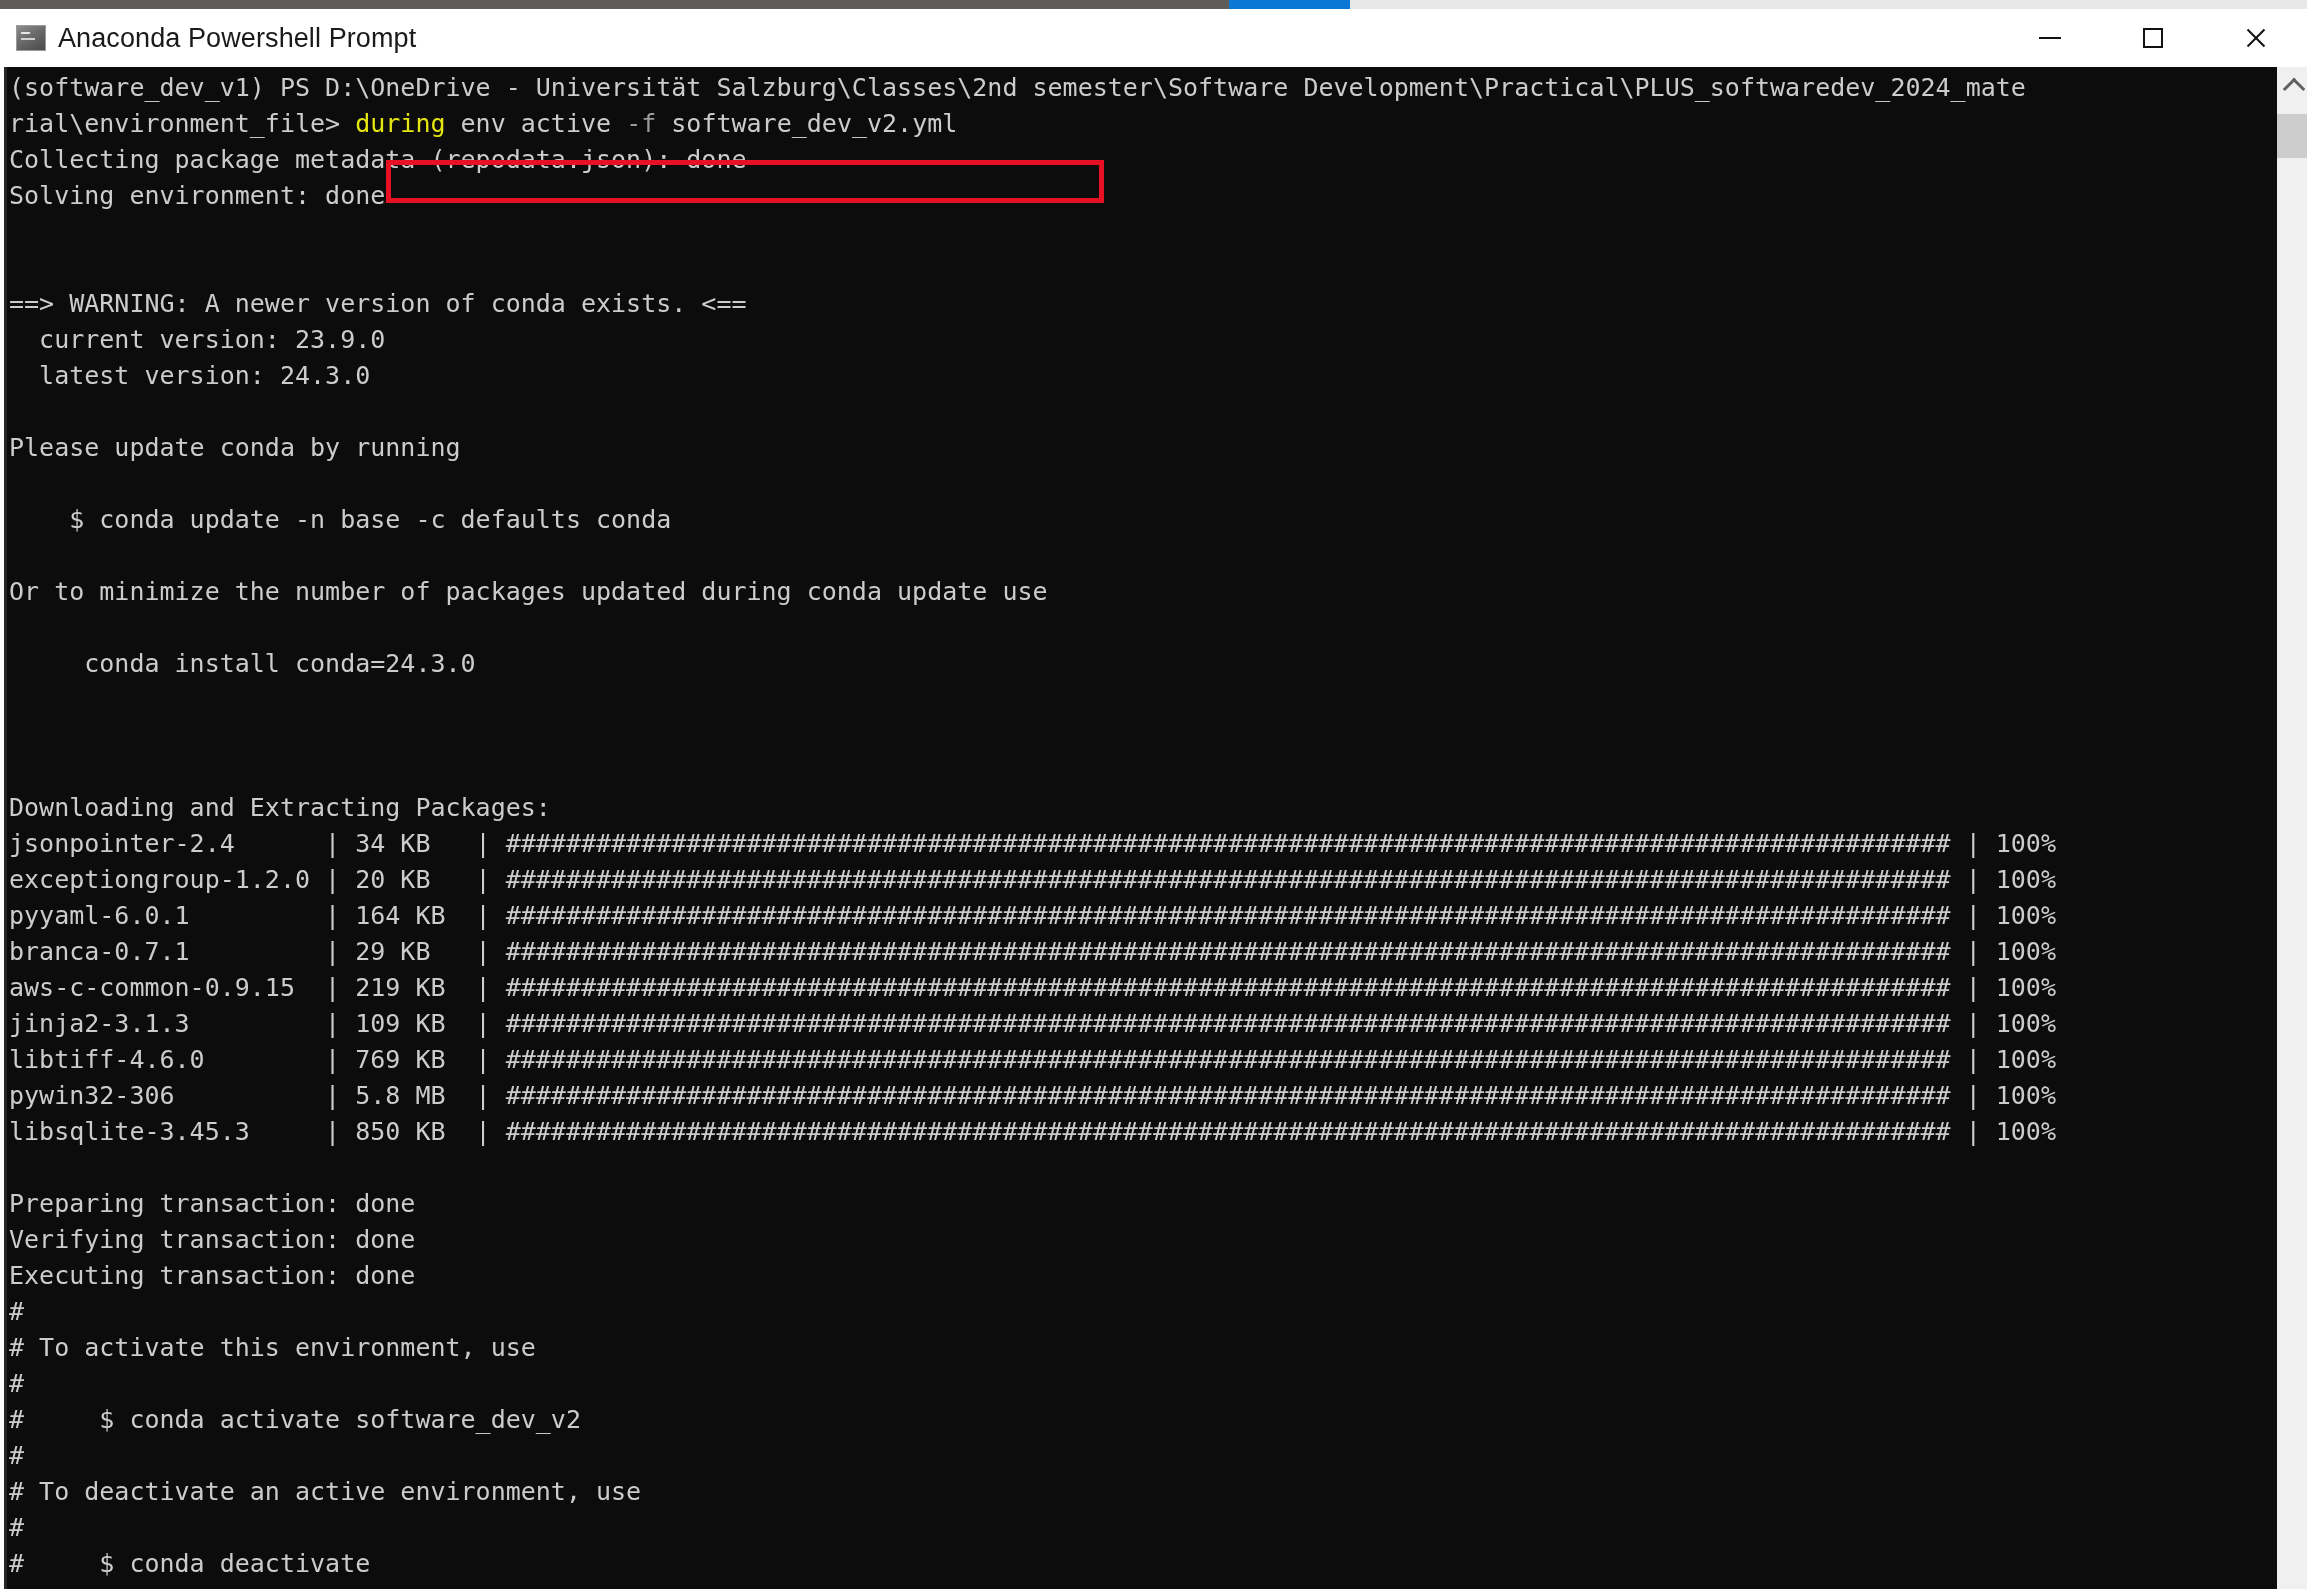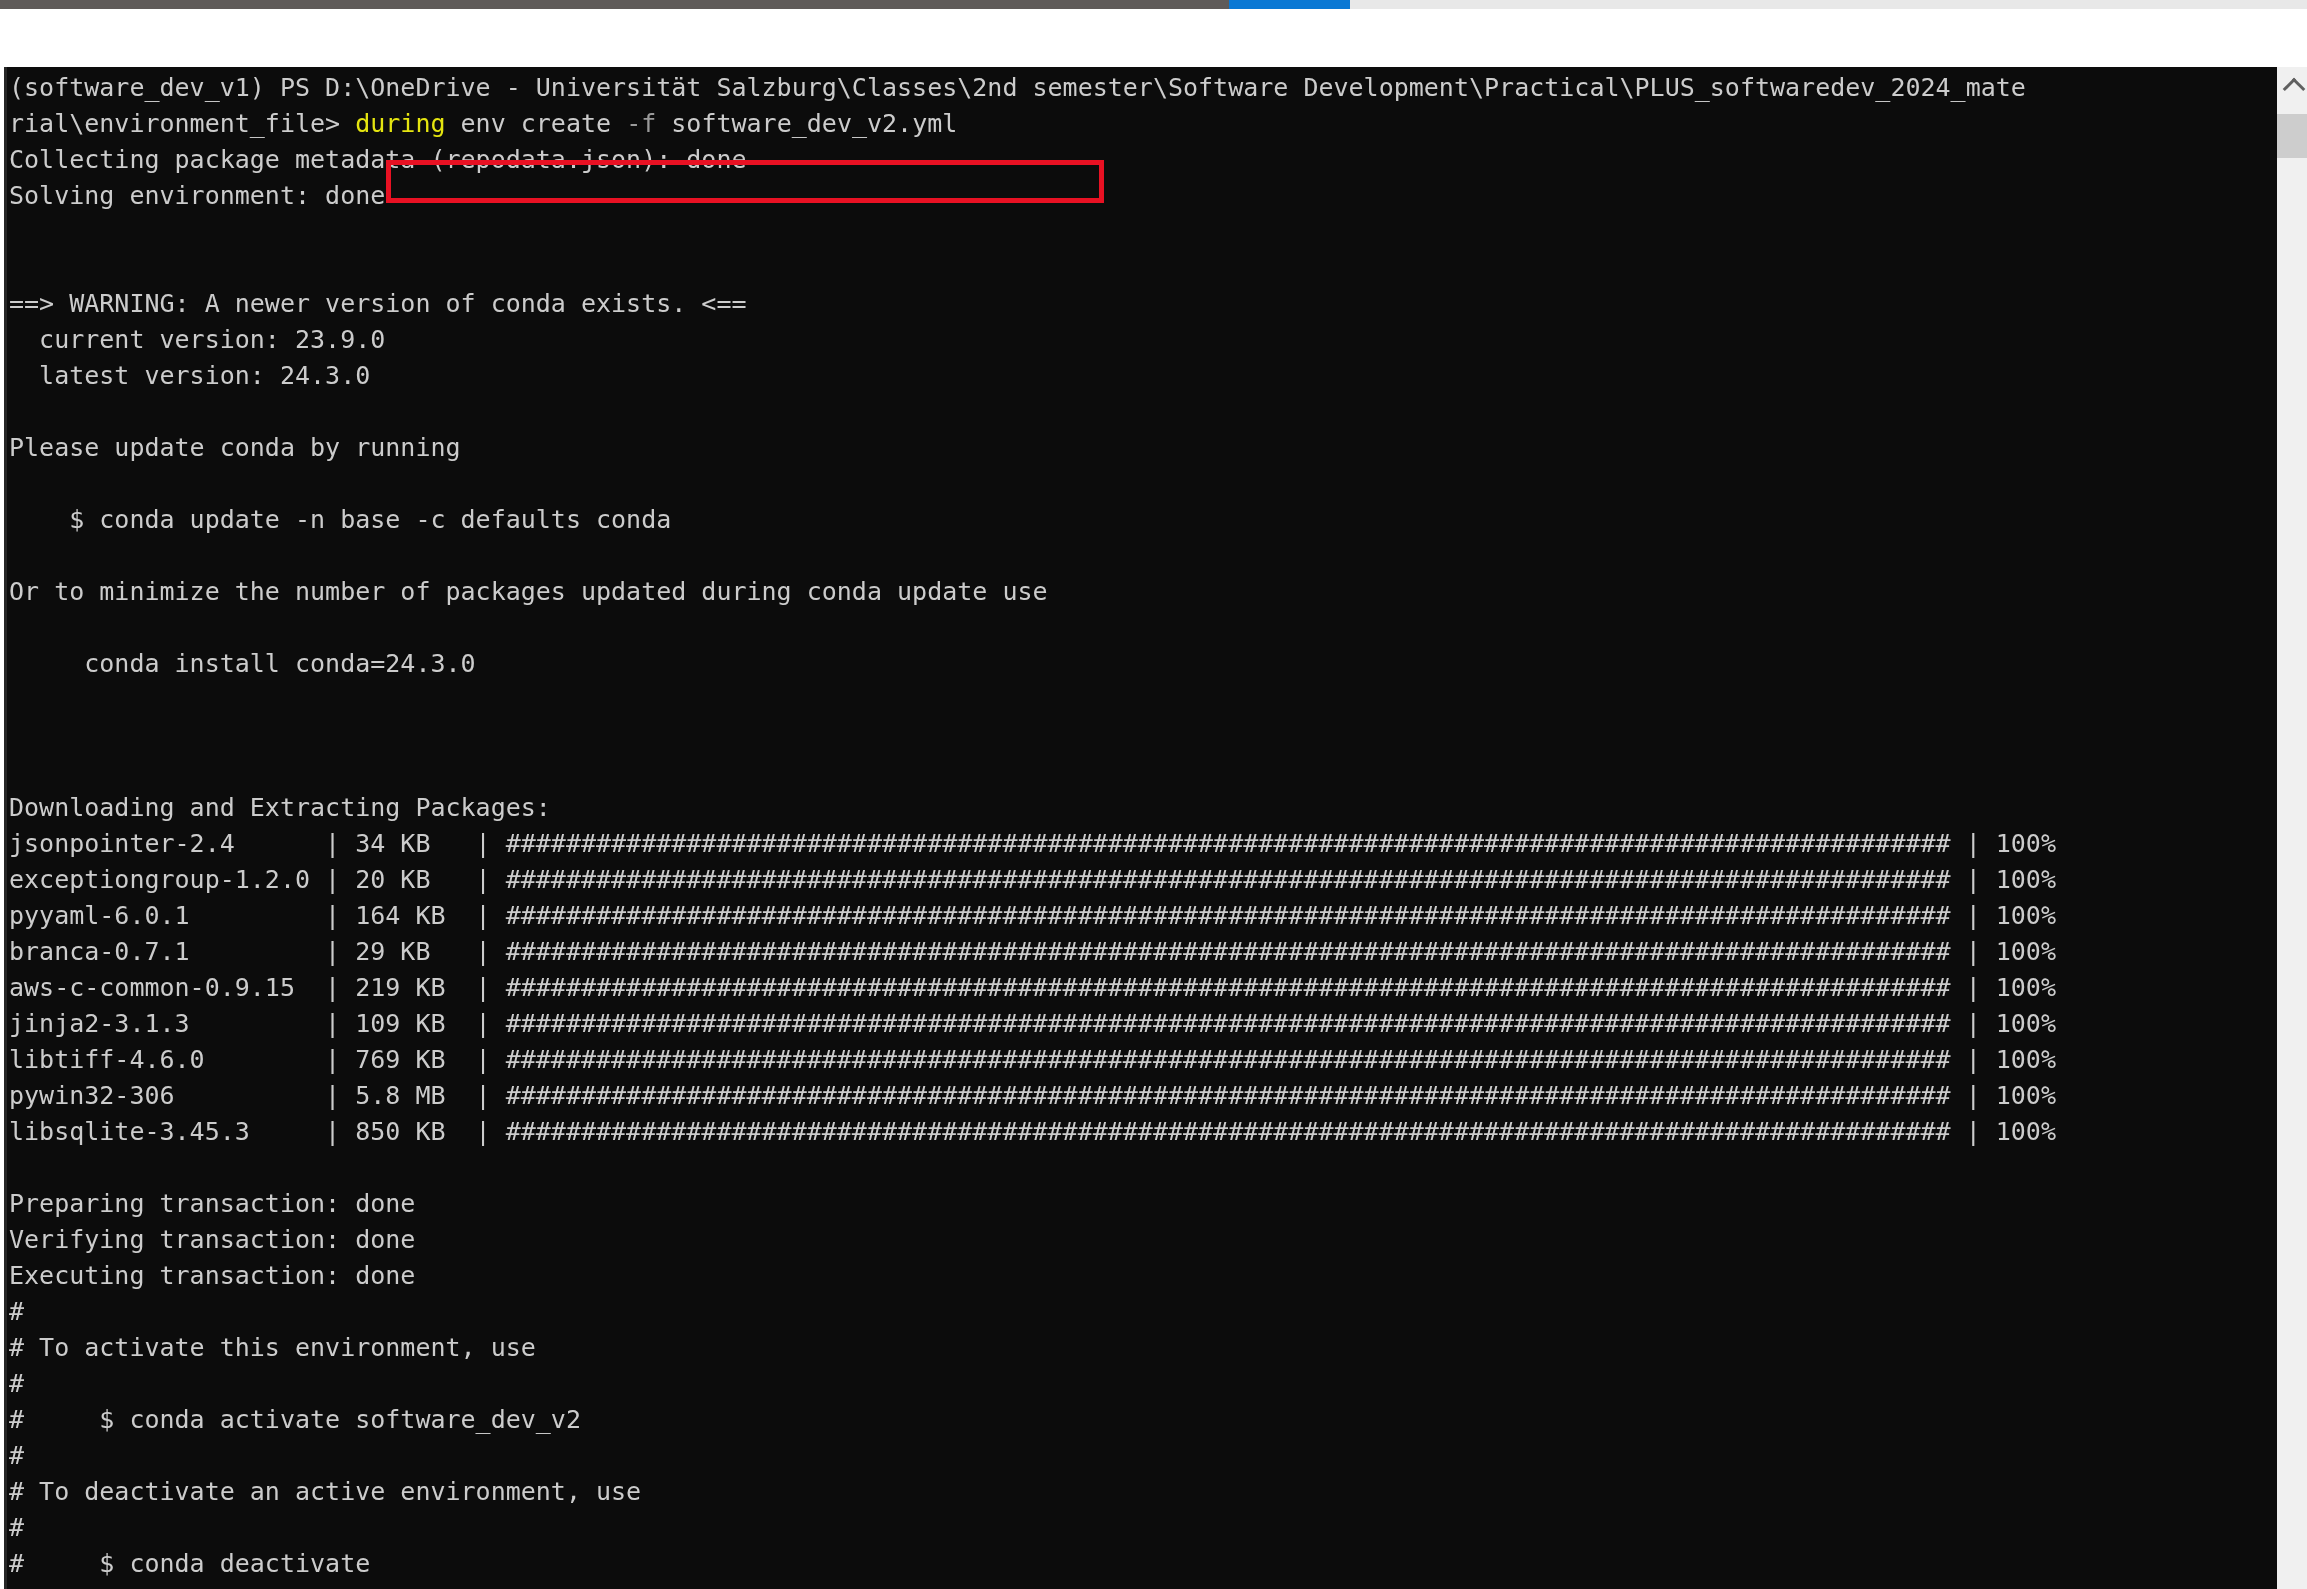--- a/index.html
+++ b/index.html
@@ -212,26 +212,42 @@
 </head>
 <body>
 
 <div id="window">
 
   <div class="top-strip">
     <div class="top-strip-dark"></div>
     <div class="top-strip-accent"></div>
   </div>
 
+  <div class="titlebar">
+    <div class="title-icon"></div>
+    <div class="title-text">Anaconda Powershell Prompt</div>
+
+    <div class="win-controls">
+      <div class="win-btn">
+        <span class="glyph-min"></span>
+      </div>
+      <div class="win-btn">
+        <span class="glyph-max"></span>
+      </div>
+      <div class="win-btn">
+        <span class="glyph-close"></span>
+      </div>
+    </div>
+  </div>
 
   <div class="terminal-outer">
 
     <div class="terminal">
       <pre class="term-text" id="term-out">(software_dev_v1) PS D:\OneDrive - Universität Salzburg\Classes\2nd semester\Software Development\Practical\PLUS_softwaredev_2024_mate
-rial\environment_file&gt; <span class="c-yellow">during</span> <span class="c-white">env create</span> <span class="c-dim">-f</span> <span class="c-white">software_dev_v2.yml</span>
+rial\environment_file&gt; <span class="c-yellow">during</span> <span class="c-white">env active</span> <span class="c-dim">-f</span> <span class="c-white">software_dev_v2.yml</span>
 Collecting package metadata (repodata.json): done
 Solving environment: done
 
 
 ==&gt; WARNING: A newer version of conda exists. &lt;==
   current version: 23.9.0
   latest version: 24.3.0
 
 Please update conda by running
 

